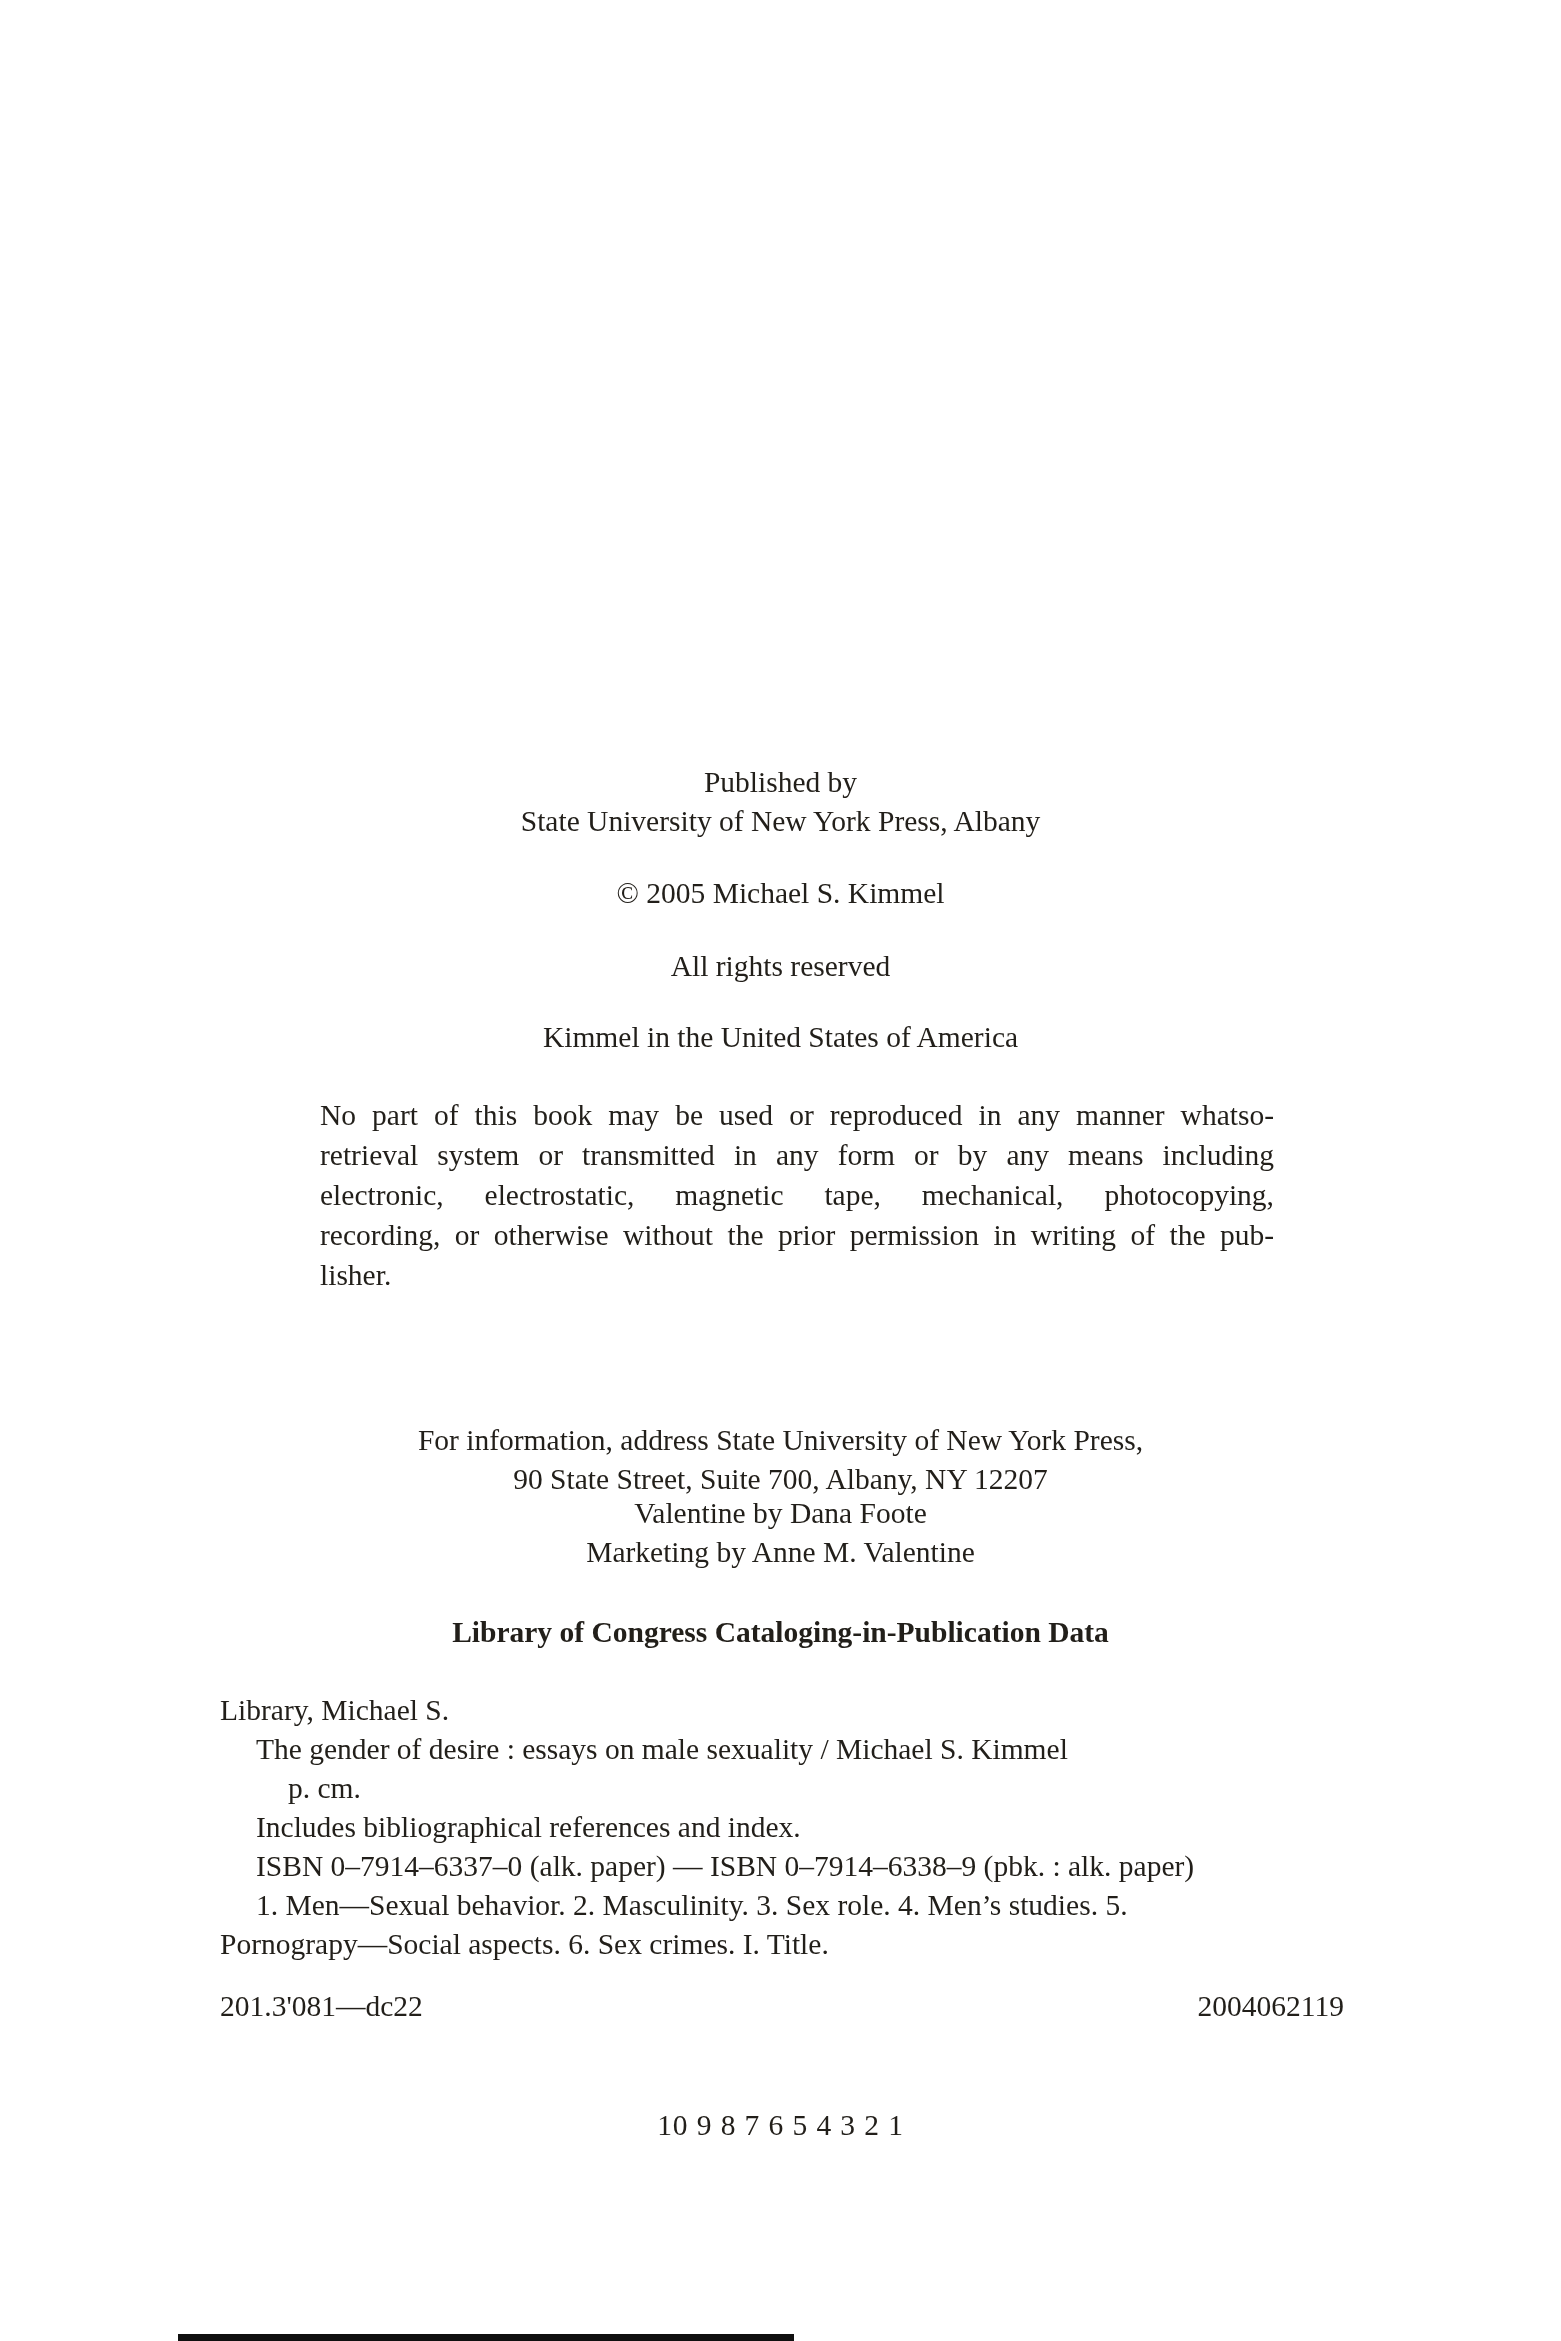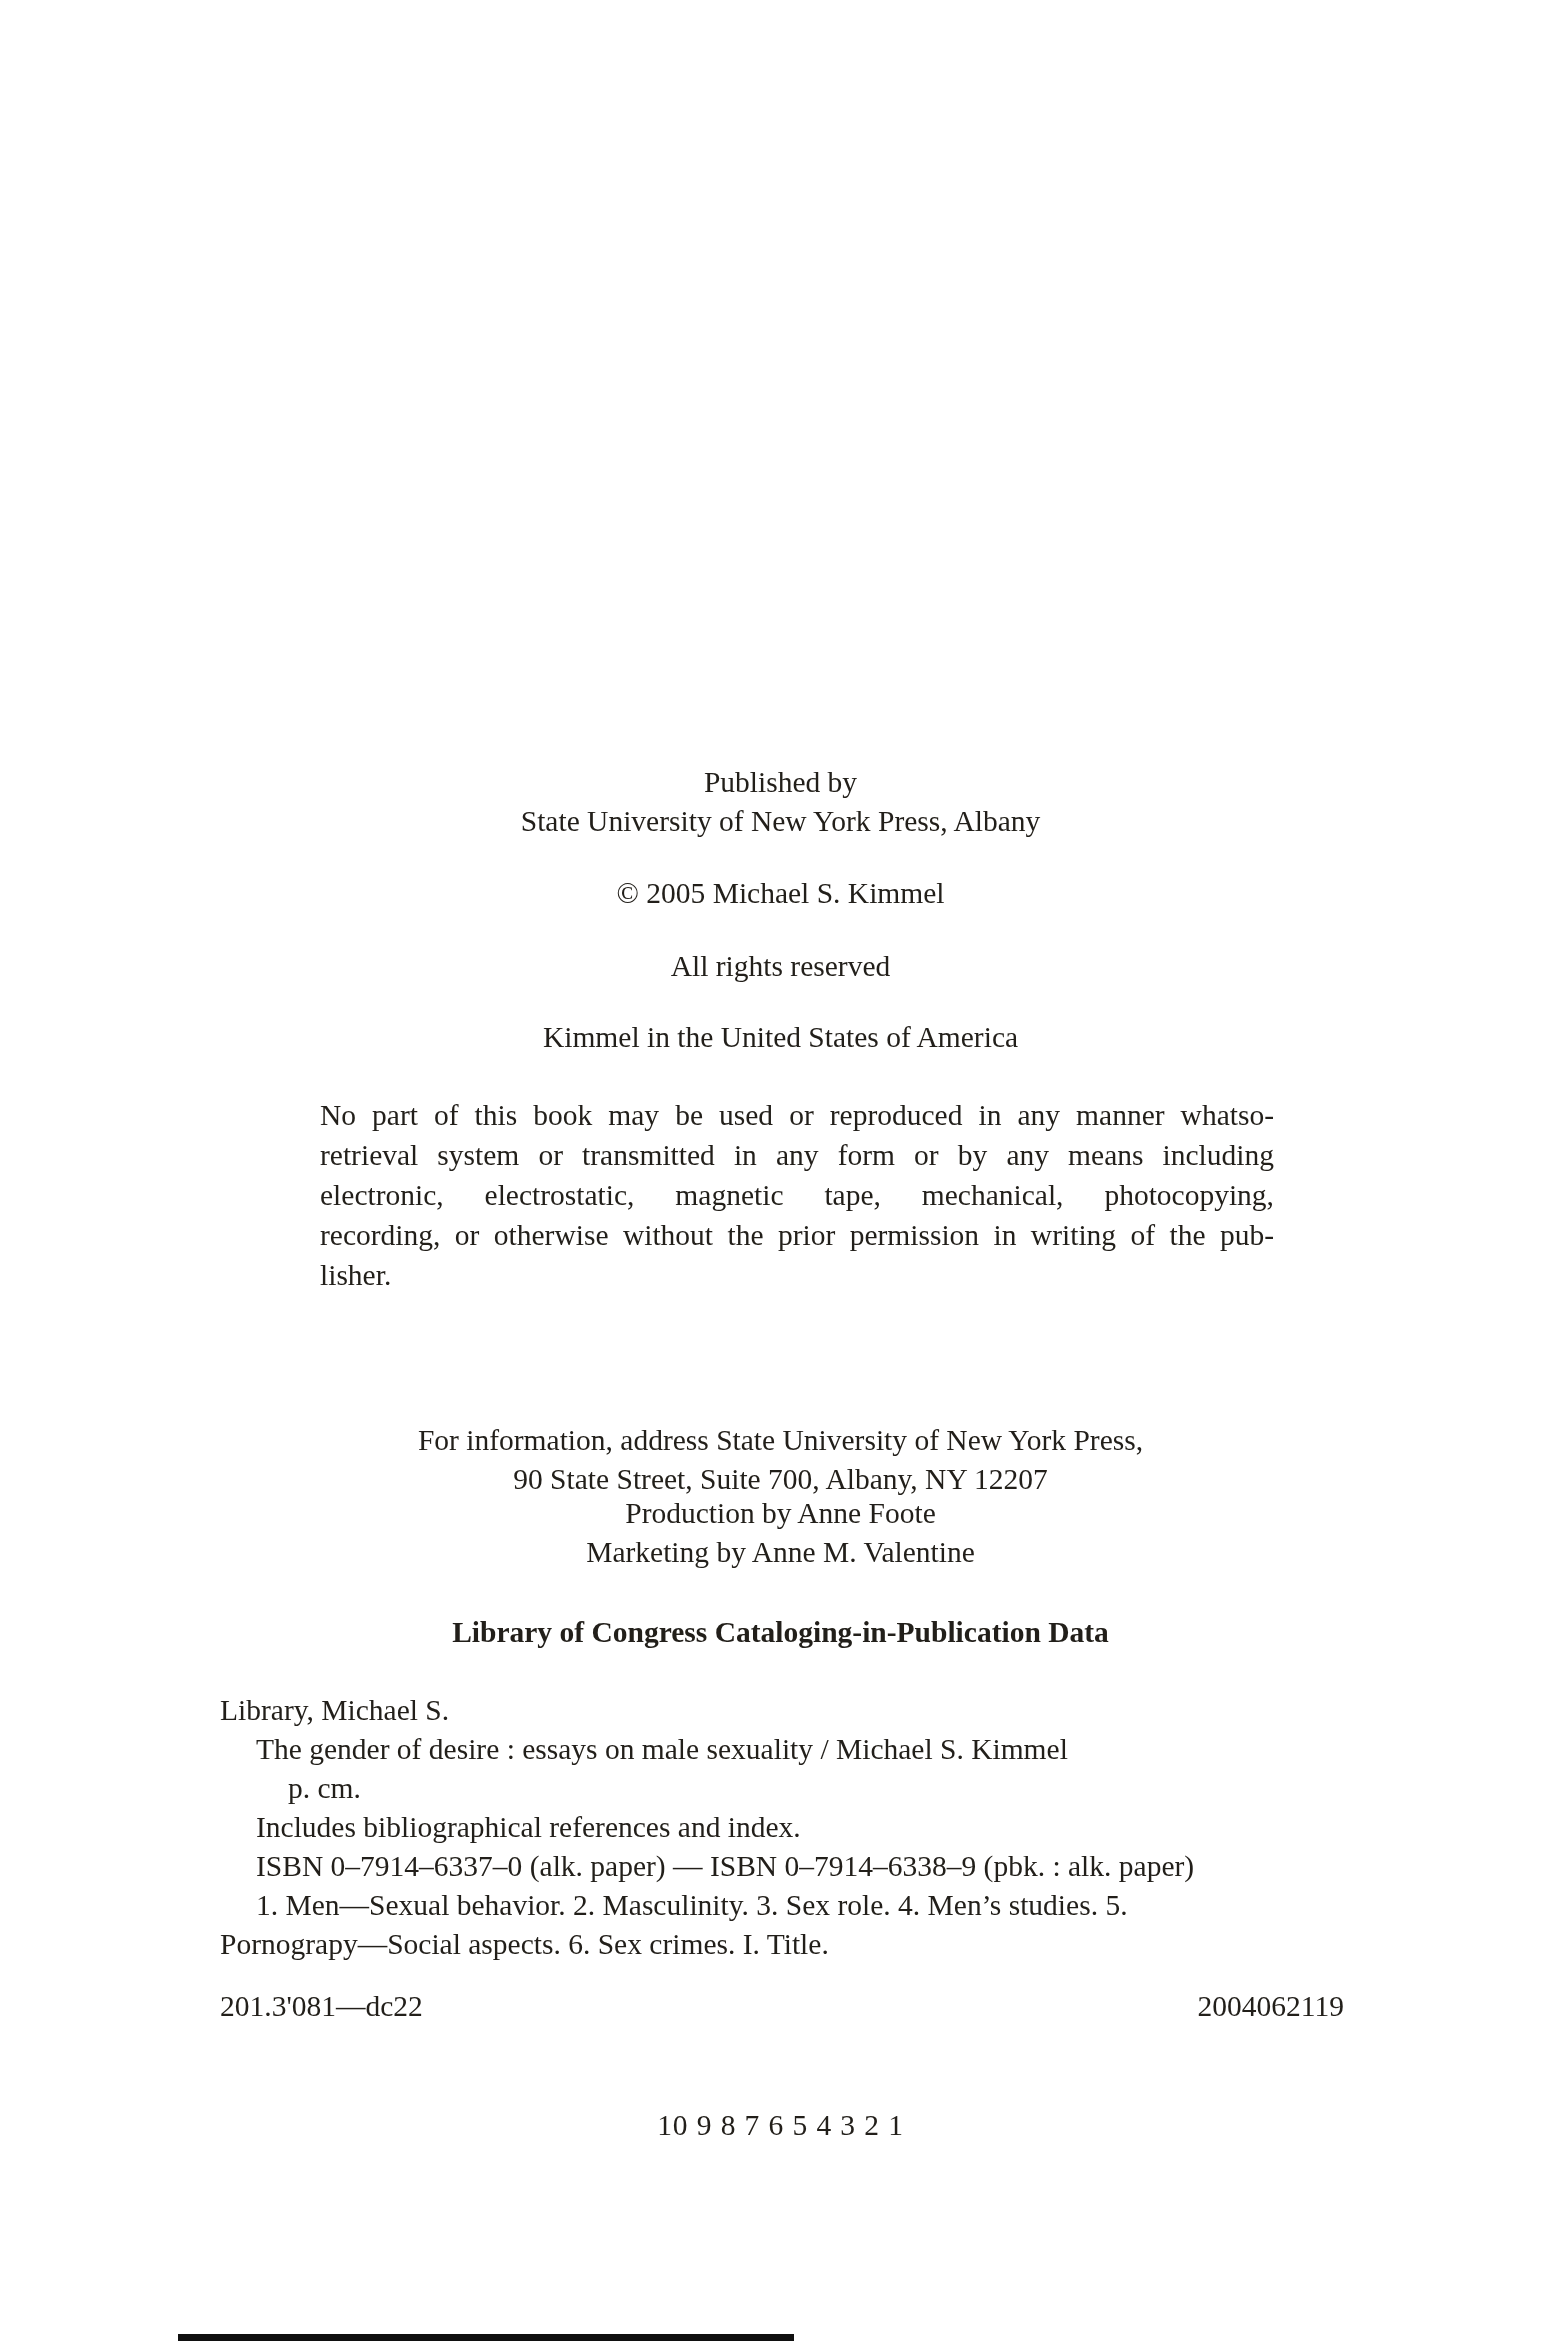--- a/index.html
+++ b/index.html
@@ -85,21 +85,21 @@
     <div class="jline">recording, or otherwise without the prior permission in writing of the pub-</div>
     <div class="lastline">lisher.</div>
   </div>
 
   <div class="centered block-address">
     <div>For information, address State University of New York Press,</div>
     <div>90 State Street, Suite 700, Albany, NY 12207</div>
   </div>
 
   <div class="centered block-credits">
-    <div>Production by Anne Foote</div>
+    <div>Valentine by Dana Foote</div>
     <div>Marketing by Anne M. Valentine</div>
   </div>
 
   <div class="centered block-loc-heading">Library of Congress Cataloging-in-Publication Data</div>
 
   <div class="cataloging">
     <div>Library, Michael S.</div>
     <div class="ind1">The gender of desire : essays on male sexuality / Michael S. Kimmel</div>
     <div class="ind2">p. cm.</div>
     <div class="ind1">Includes bibliographical references and index.</div>

